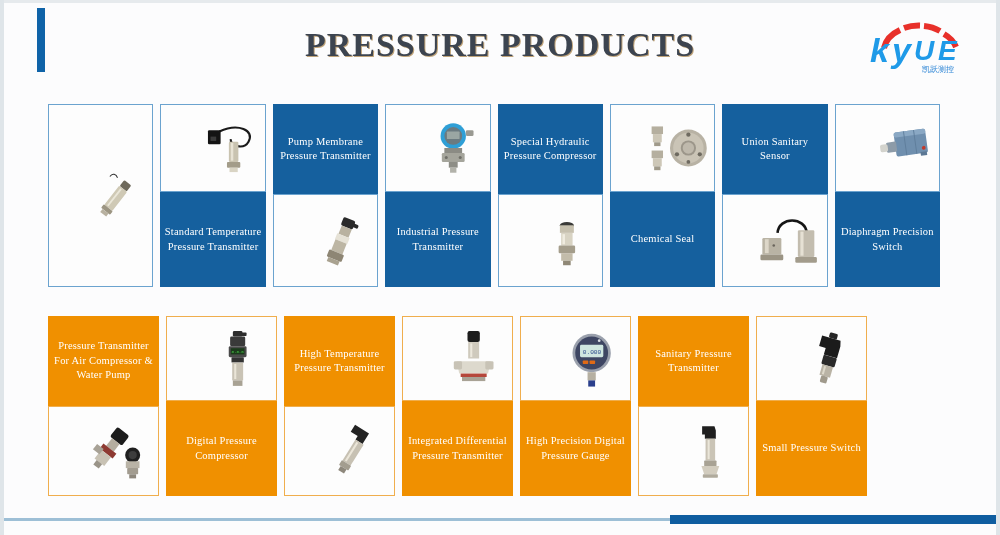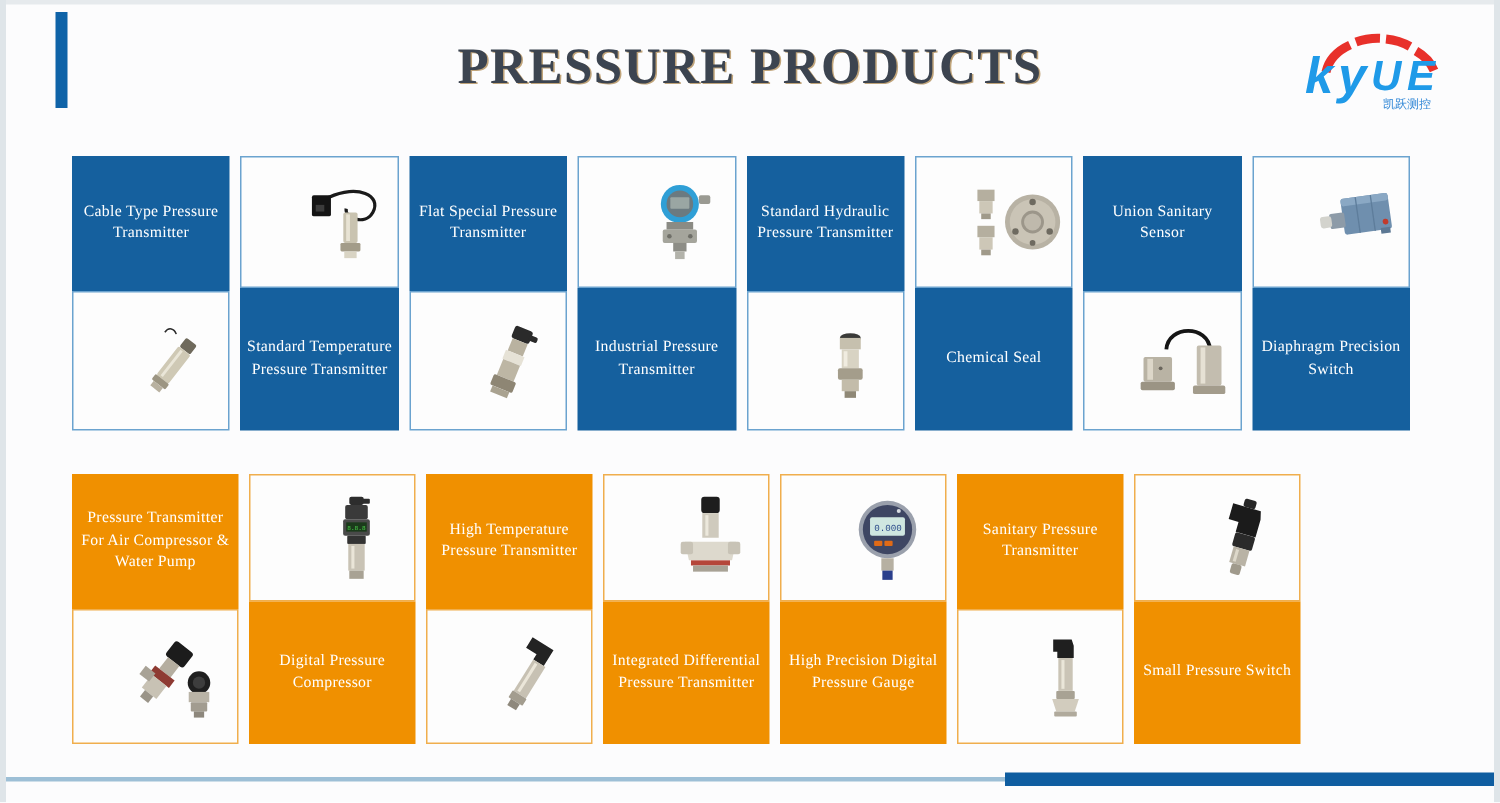--- a/index.html
+++ b/index.html
@@ -173,21 +173,20 @@
 
       <text x="56" y="54" font-size="8" font-family="Liberation Sans, sans-serif" fill="#2f86d6">凯跃测控</text>
     </svg>
   </div>
 
   <div class="grid">
 
     <div class="row row1">
 
       <div class="card theme-blue">
-        <div class="panel-label">Cable Type Pressure Transmitter</div>
         <div class="panel-img">
           <svg class="art" viewBox="0 0 111 92" preserveAspectRatio="xMidYMid meet">
             <path d="M44 16 C 48 10, 54 12, 56 18" stroke="#2b2b2b" stroke-width="1.6" fill="none"></path>
             <g transform="rotate(38 55 48)">
               <rect x="48" y="20" width="14" height="12" rx="2" fill="#6f6a5c"></rect>
               <rect x="47" y="32" width="16" height="38" rx="2" fill="#cfc9b5"></rect>
               <rect x="51" y="34" width="3" height="34" fill="#eae6d8"></rect>
               <rect x="46" y="70" width="18" height="7" rx="1.5" fill="#9c9582"></rect>
               <rect x="49" y="77" width="12" height="6" fill="#b8b1a0"></rect>
             </g>
@@ -204,21 +203,21 @@
             <rect x="26" y="26" width="9" height="7" fill="#3b3b3b"></rect>
             <rect x="55" y="34" width="15" height="32" rx="2" fill="#c9c3b0"></rect>
             <rect x="58" y="36" width="4" height="28" fill="#e8e3d4"></rect>
             <rect x="52" y="66" width="21" height="9" rx="1.5" fill="#a39c89"></rect>
             <rect x="56" y="75" width="13" height="7" fill="#d9d4c4"></rect>
           </svg>
         </div>
       </div>
 
       <div class="card theme-blue">
-        <div class="panel-label">Flat Special Pressure Transmitter</div>
+        <div class="panel-label">Pump Membrane Pressure Transmitter</div>
         <div class="panel-img">
           <svg class="art" viewBox="0 0 111 92" preserveAspectRatio="xMidYMid meet">
             <g transform="rotate(22 55 46)">
               <rect x="44" y="10" width="20" height="14" rx="3" fill="#2a2a2a"></rect>
               <rect x="62" y="14" width="9" height="6" rx="2" fill="#2a2a2a"></rect>
               <rect x="46" y="24" width="17" height="14" fill="#b9b2a0"></rect>
               <rect x="44" y="38" width="21" height="10" fill="#e6e2d6"></rect>
               <rect x="45" y="48" width="19" height="18" fill="#bdb6a4"></rect>
               <rect x="42" y="66" width="25" height="12" rx="2" fill="#8e8674"></rect>
               <rect x="45" y="78" width="19" height="7" fill="#a9a290"></rect>
@@ -239,21 +238,21 @@
             <rect x="36" y="52" width="36" height="14" rx="2" fill="#a5a59c"></rect>
             <circle cx="43" cy="59" r="2.4" fill="#6f6f68"></circle>
             <circle cx="65" cy="59" r="2.4" fill="#6f6f68"></circle>
             <rect x="47" y="66" width="14" height="9" fill="#8d8d86"></rect>
             <rect x="49" y="75" width="10" height="8" fill="#b2b2aa"></rect>
           </svg>
         </div>
       </div>
 
       <div class="card theme-blue">
-        <div class="panel-label">Standard Hydraulic Pressure Transmitter</div>
+        <div class="panel-label">Special Hydraulic Pressure Compressor</div>
         <div class="panel-img">
           <svg class="art" viewBox="0 0 111 92" preserveAspectRatio="xMidYMid meet">
             <ellipse cx="55" cy="22" rx="11" ry="5" fill="#3a3a38"></ellipse>
             <rect x="44" y="22" width="22" height="12" fill="#c6c0ae"></rect>
             <rect x="46" y="34" width="18" height="20" fill="#d8d3c3"></rect>
             <rect x="48" y="36" width="4" height="16" fill="#f0ece0"></rect>
             <rect x="42" y="54" width="26" height="12" rx="2" fill="#a49d8b"></rect>
             <rect x="46" y="66" width="18" height="12" fill="#c3bcaa"></rect>
             <rect x="49" y="78" width="12" height="7" fill="#8f8876"></rect>
           </svg>

